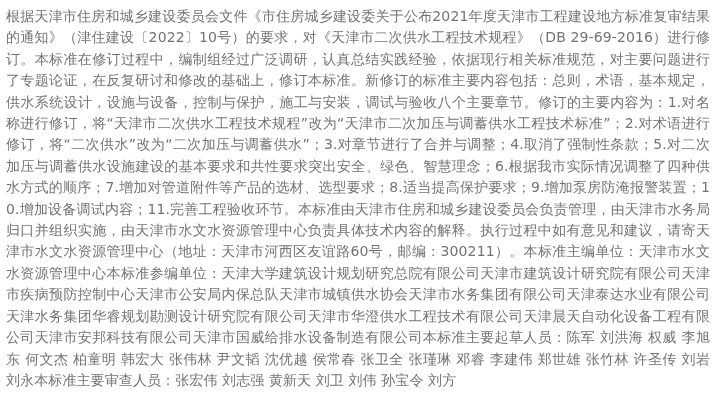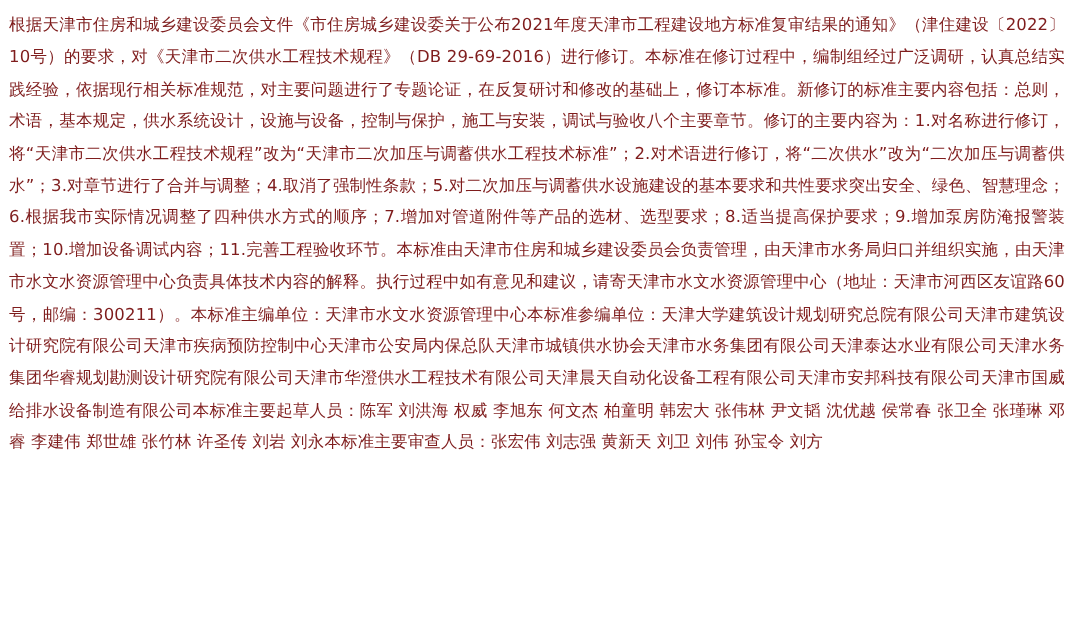--- a/index.html
+++ b/index.html
@@ -15,23 +15,23 @@
   }
   #doc {
     width: 718px;
     height: 412px;
     box-sizing: border-box;
     padding: 6px 8px 4px 6px;
     background: #ffffff;
   }
   .para {
     margin: 0;
-    font-size: 11px;
+    font-size: 14px;
     line-height: 21.4px;
-    color: #7f1d1d;
+    color: #737373;
     text-align: justify;
     text-justify: inter-ideograph;
     letter-spacing: 0.1px;
     word-break: break-all;
   }
   .para.first {
     text-indent: 0;
   }
 </style>
 </head>

